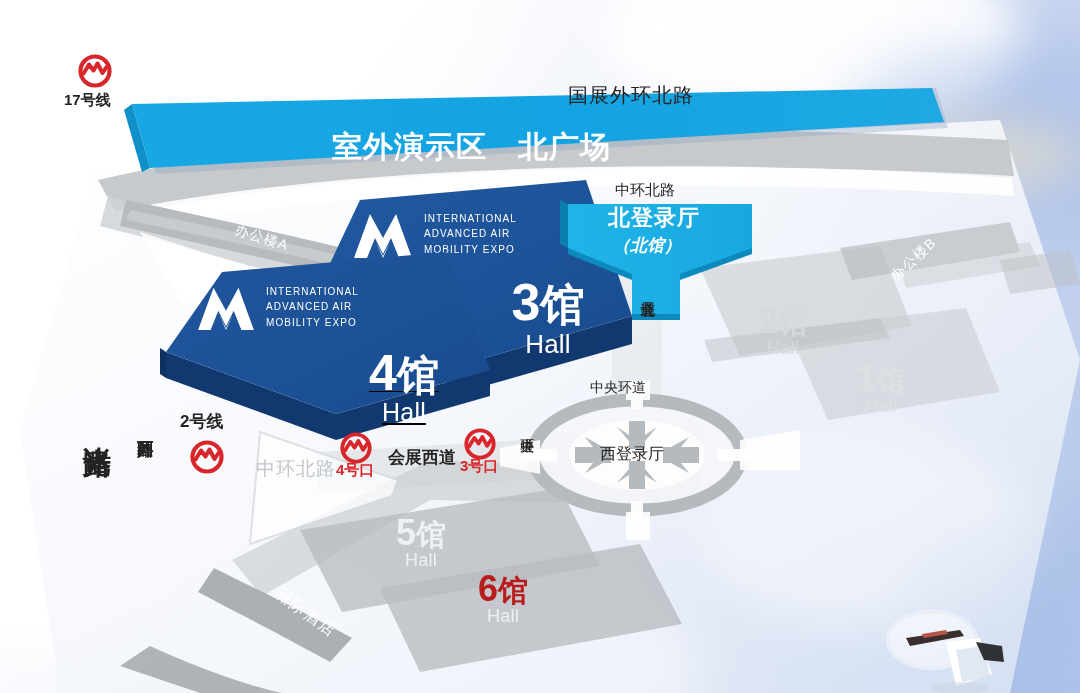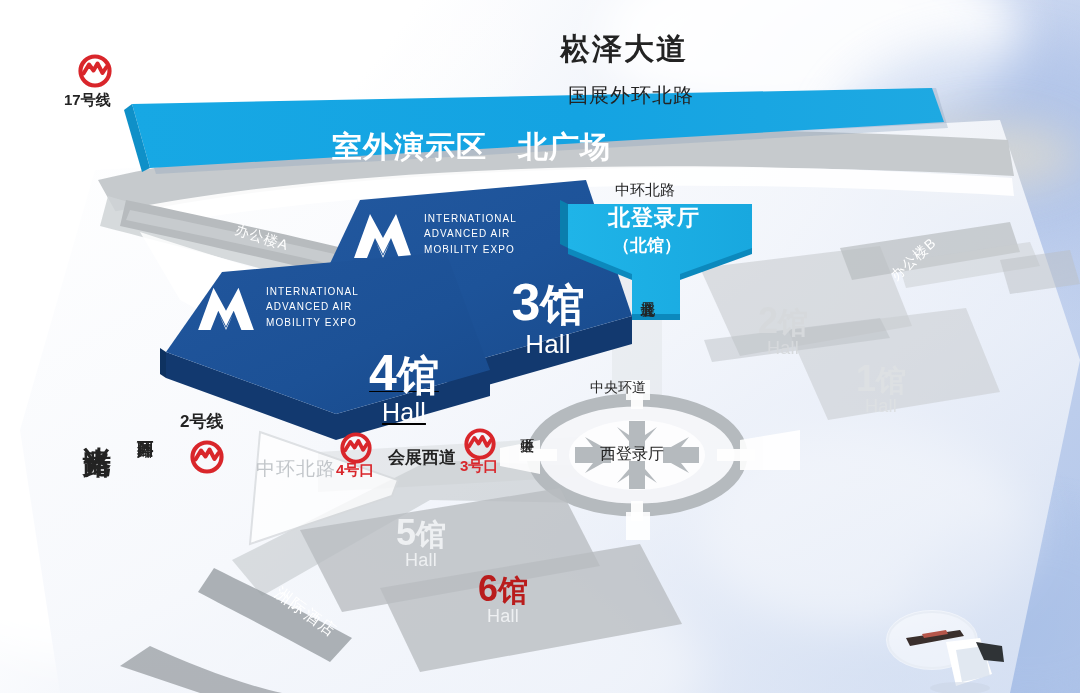--- a/index.html
+++ b/index.html
@@ -267,21 +267,21 @@
     </defs>
 
     <path d="M8,14 L8,58 L72,84 L72,124 L120,124 L120,84 L192,58 L192,14 Z" fill="#0c89bd"></path>
 
     <path d="M8,8 L192,8 L192,52 L120,78 L120,118 L72,118 L72,78 L8,52 Z" fill="url(#nhTop)"></path>
 
     <path d="M8,8 L8,52 L0,48 L0,4 Z" fill="#0a7ead"></path>
   </svg>
 
   <div class="lbl bold white" style="left:608px;top:206px;font-size:22px;letter-spacing:1px;">北登录厅</div>
-  <div class="lbl bold white" style="left:613px;top:236px;font-size:17px;">（北馆）</div>
+  <div class="lbl bold white" style="left:613px;top:236px;font-size:17px;font-style:italic;">（北馆）</div>
 
   <div class="hallnum" style="left:738px;top:300px;width:90px;">
     <span class="bold" style="font-size:36px;color:#d6d9dc;">
       <span>2</span><span style="font-size:30px;">馆</span>
     </span>
     <span class="en" style="font-size:18px;color:#d6d9dc;">Hall</span>
   </div>
 
   <div class="hallnum" style="left:836px;top:358px;width:90px;">
     <span class="bold" style="font-size:36px;color:#dde0e3;">
@@ -297,21 +297,20 @@
     <span class="en" style="font-size:18px;color:#eef0f2;">Hall</span>
   </div>
 
   <div class="hallnum" style="left:458px;top:568px;width:90px;">
     <span class="bold" style="font-size:36px;color:#b91c1c;">
       <span>6</span><span style="font-size:30px;">馆</span>
     </span>
     <span class="en" style="font-size:18px;color:#eef0f2;">Hall</span>
   </div>
 
-  <div class="lbl dark bold" style="left:560px;top:32px;font-size:30px;letter-spacing:2px;">崧泽大道</div>
   <div class="lbl dark" style="left:568px;top:84px;font-size:20px;letter-spacing:1px;">国展外环北路</div>
   <div class="lbl dark" style="left:615px;top:182px;font-size:15px;">中环北路</div>
 
   <div class="lbl vert dark" style="left:640px;top:290px;font-size:15px;">会展北道</div>
 
   <div class="lbl dark" style="left:590px;top:380px;font-size:14px;">中央环道</div>
 
   <div class="lbl vert dark" style="left:520px;top:428px;font-size:14px;">中央环道</div>
 
   <div class="lbl dark" style="left:600px;top:445px;font-size:16px;">西登录厅</div>

